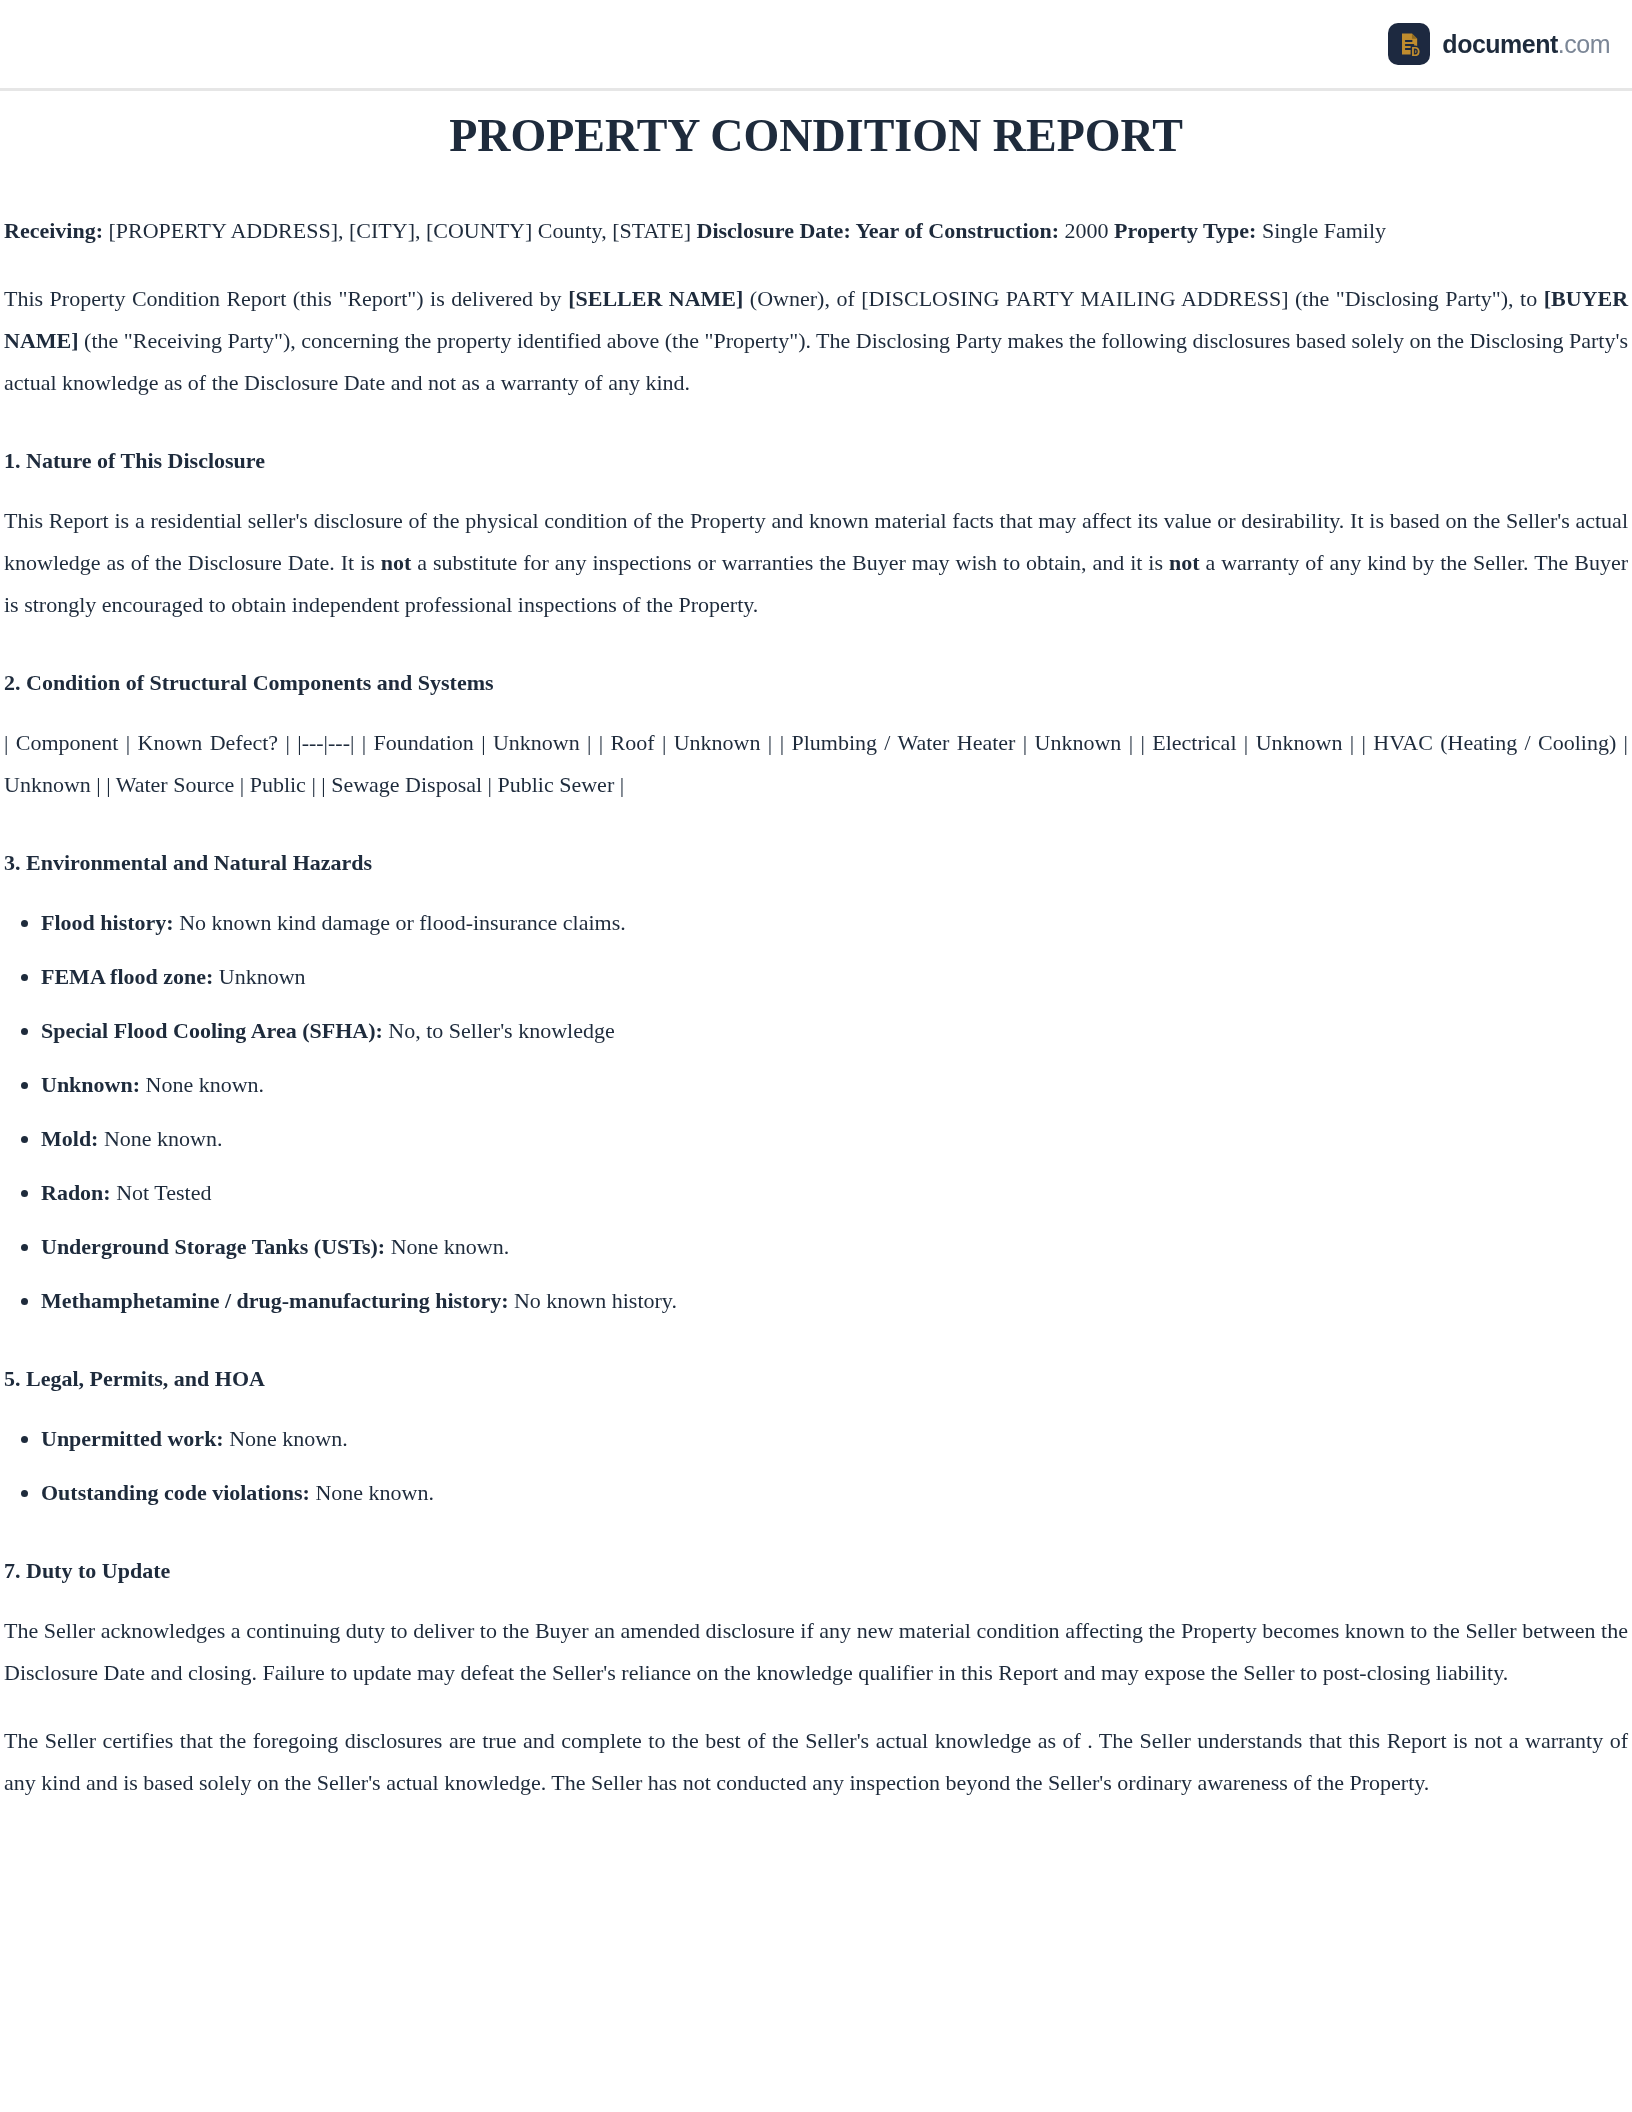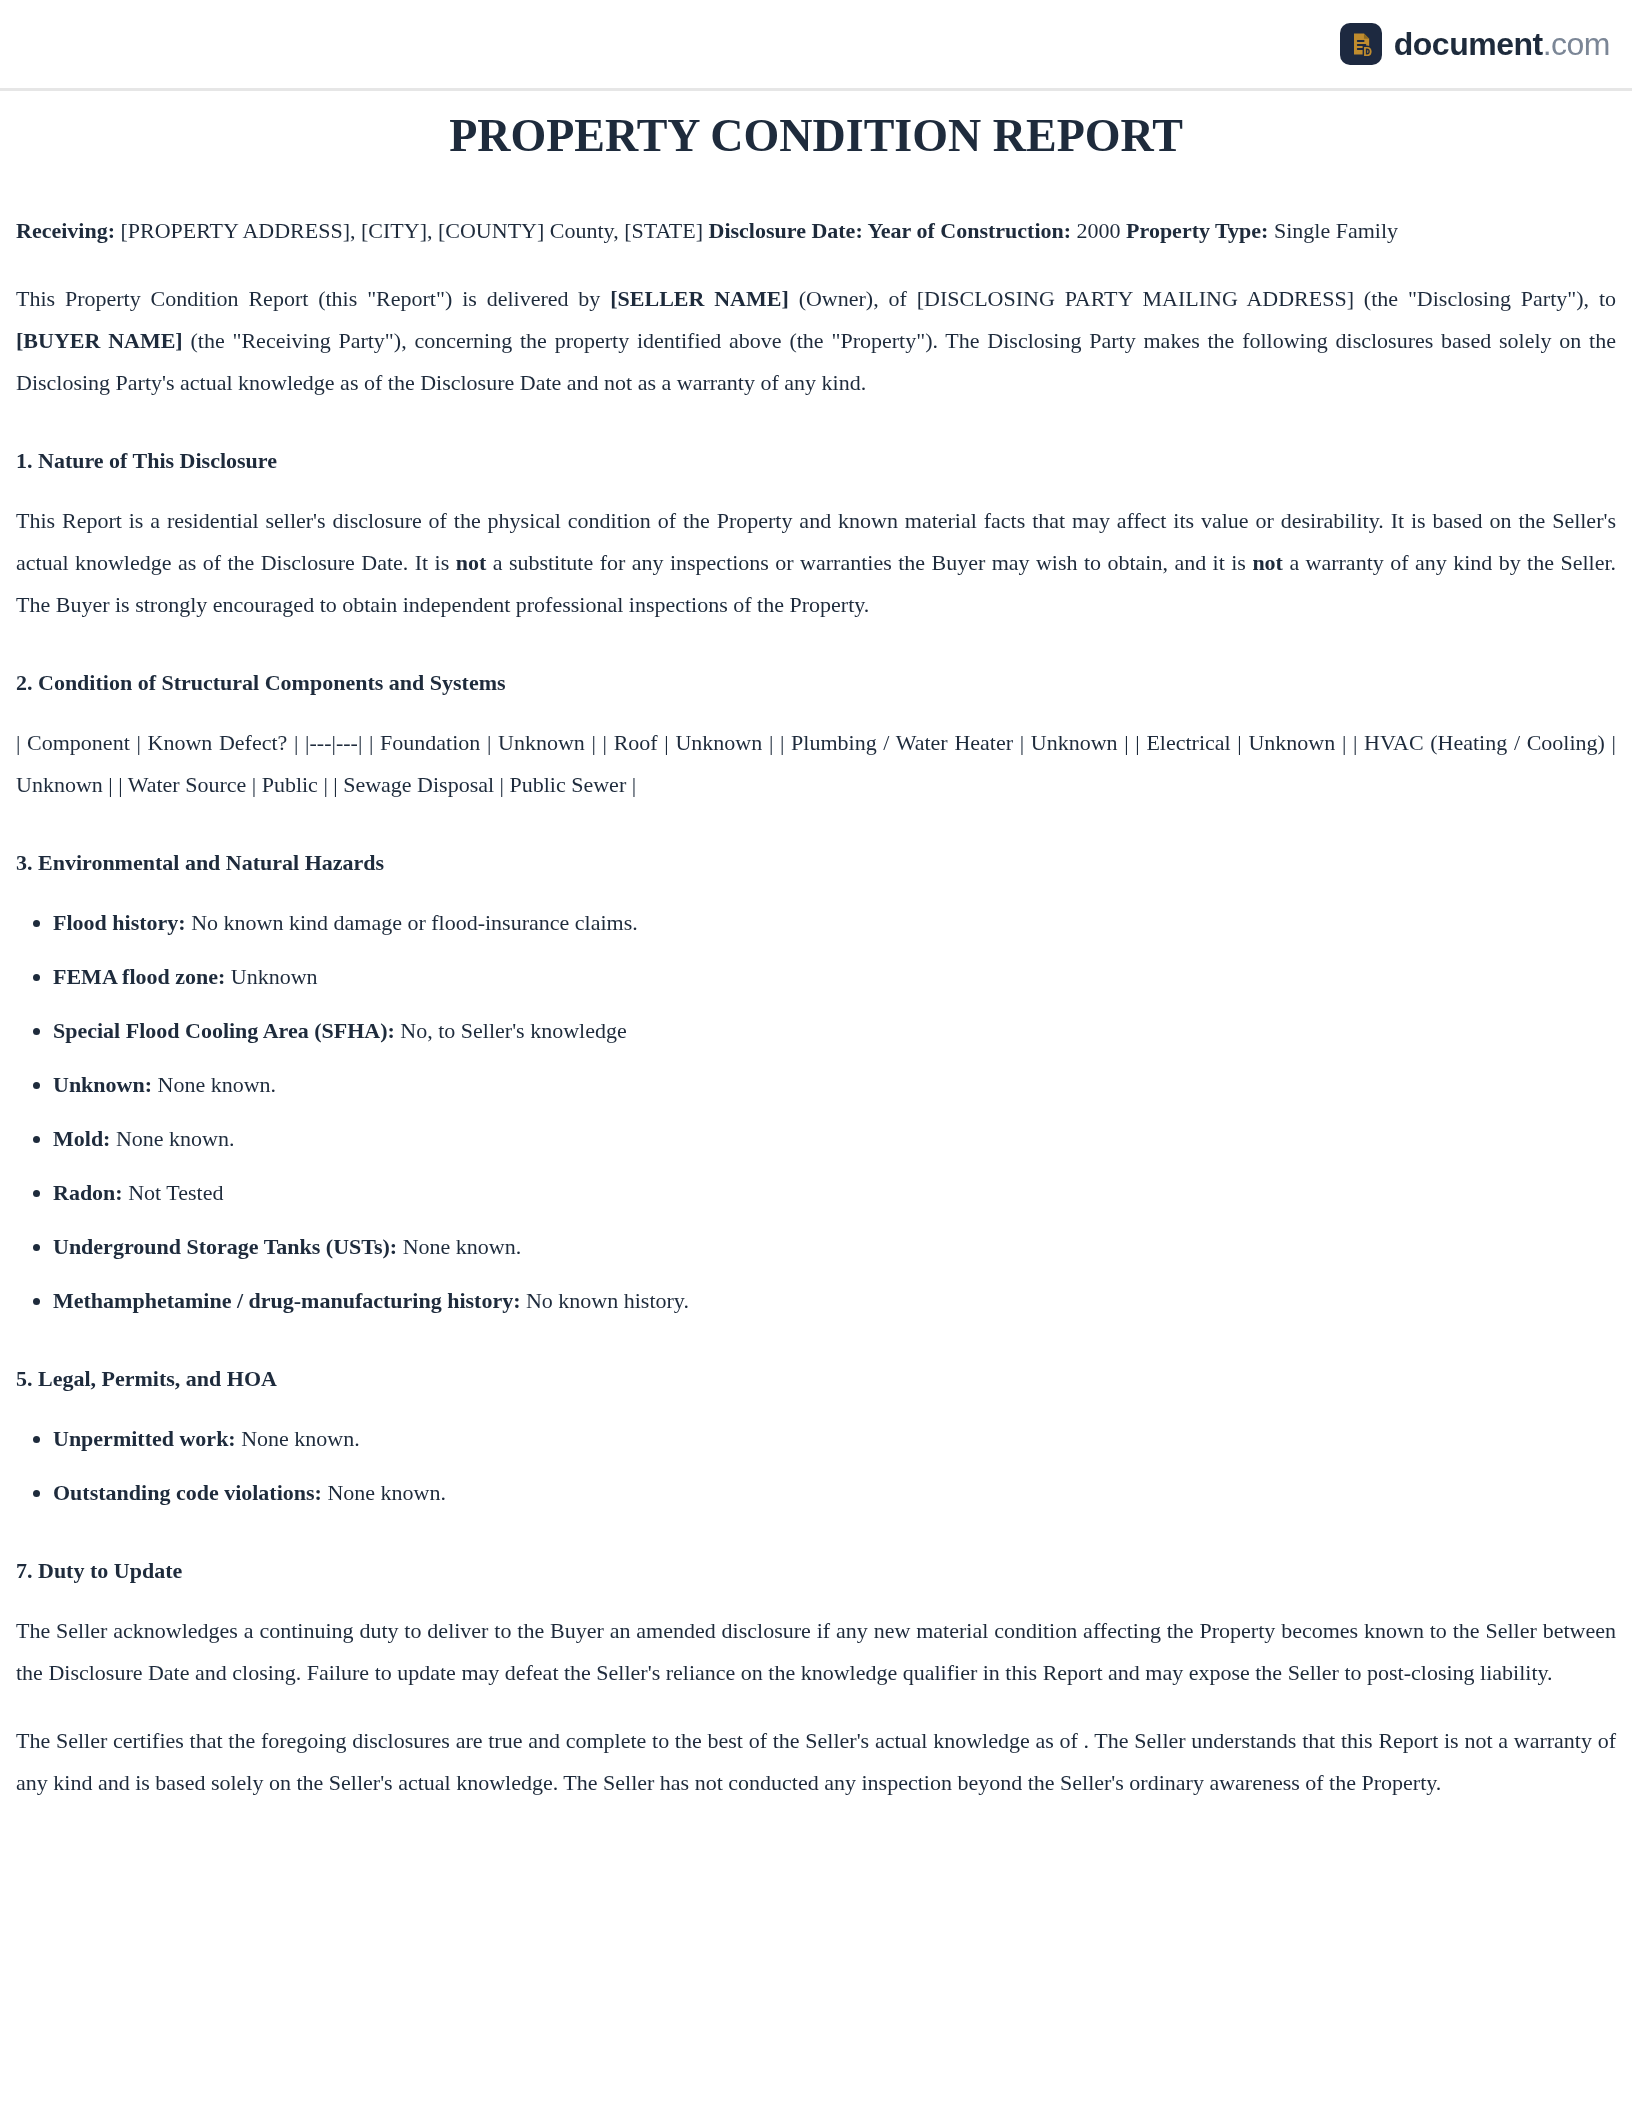--- a/index.html
+++ b/index.html
@@ -21,28 +21,28 @@
   .brand { display: flex; align-items: center; gap: 12px; cursor: pointer; }
   .logo-box {
     width: 42px; height: 42px;
     background: #1d2940;
     border-radius: 10px;
     display: flex; align-items: center; justify-content: center;
     flex: 0 0 auto;
   }
   .brand-text {
     font-family: "Liberation Sans", "DejaVu Sans", sans-serif;
-    font-size: 32px;
+    font-size: 25px;
     font-weight: 700;
     color: #1e2b3c;
     letter-spacing: -0.5px;
   }
   .brand-suffix { color: #7b8696; font-weight: 400; }
 
-  main.doc { padding: 0 16px; }
+  main.doc { padding: 0 4px; }
   h1.doc-title {
     text-align: center;
     font-size: 46px;
     font-weight: 700;
     margin: 18px 0 48px 0;
     color: #1e2b3c;
   }
   h2.section-heading {
     font-size: 22px;
     font-weight: 700;

